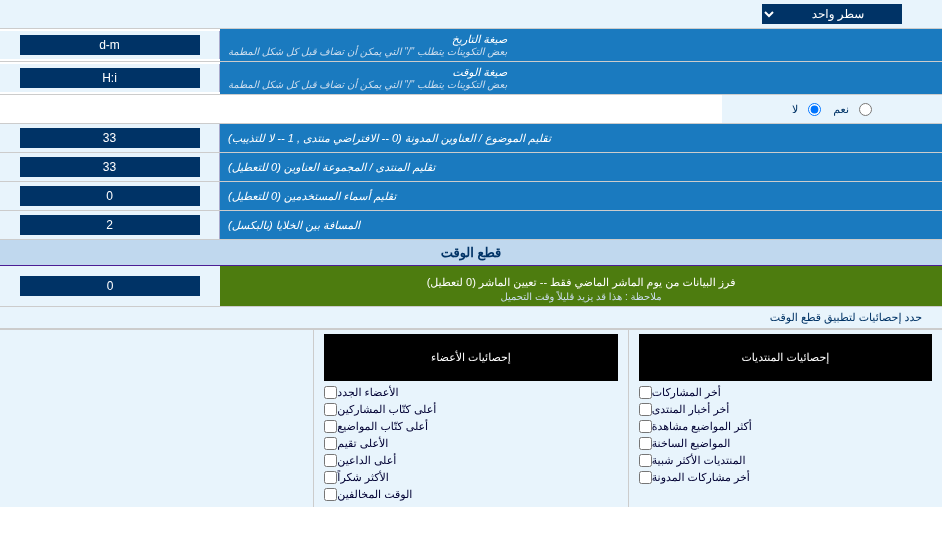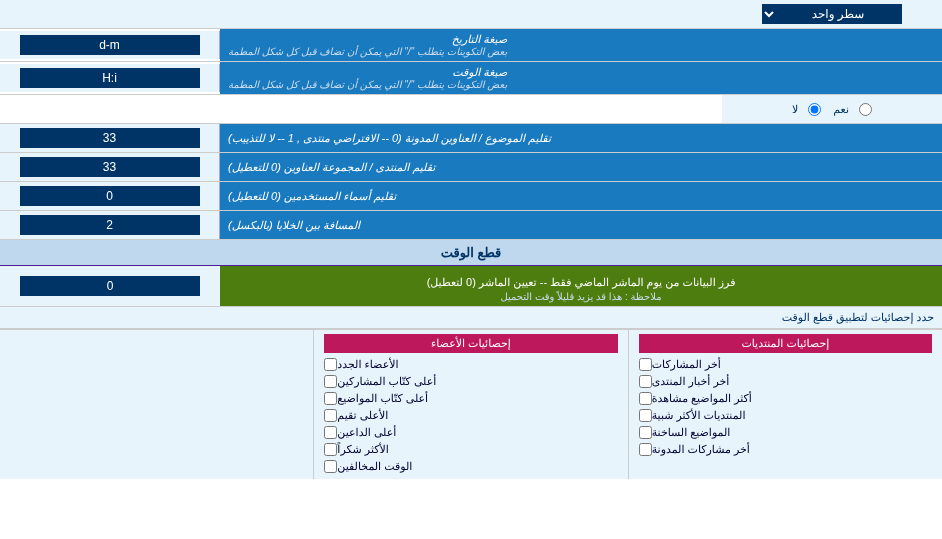--- a/index.html
+++ b/index.html
@@ -166,42 +166,42 @@
     }
     .checkboxes-col {
       flex: 1;
       padding: 4px 10px;
       border-left: 1px solid #ccc;
     }
     .checkboxes-col:last-child {
       border-left: none;
     }
     .checkboxes-col .col-header {
-      background: #be185d;
+      background: #000000;
       color: #fff;
       text-align: center;
-      padding: 3px 5px;
+      padding: 17px 5px;
       font-size: 11px;
       margin-bottom: 3px;
     }
     .check-item {
       display: flex;
       align-items: center;
       padding: 2px 0;
       font-size: 11px;
       color: #003;
       direction: rtl;
       justify-content: flex-end;
     }
     .check-item input[type="checkbox"] {
       accent-color: #003366;
     }
     .limit-row {
       background: #e8f4fc;
-      padding: 4px 8px;
+      padding: 4px 20px;
       text-align: right;
       font-size: 11px;
       color: #003366;
       border-bottom: 1px solid #ccc;
     }
     .limit-row span {
       color: #003366;
     }
   </style>
 </head>
@@ -320,25 +320,25 @@
     </div>
     <div class="check-item">
       <span>أخر أخبار المنتدى</span>
       <input type="checkbox" style="">
     </div>
     <div class="check-item">
       <span>أكثر المواضيع مشاهدة</span>
       <input type="checkbox" style="">
     </div>
     <div class="check-item">
+      <span>المواضيع الساخنة</span>
+      <input type="checkbox" style="">
+    </div>
+    <div class="check-item">
       <span>المنتديات الأكثر شبية</span>
-      <input type="checkbox" style="">
-    </div>
-    <div class="check-item">
-      <span>المواضيع الساخنة</span>
       <input type="checkbox" style="">
     </div>
     <div class="check-item">
       <span>أخر مشاركات المدونة</span>
       <input type="checkbox" style="">
     </div>
   </div>
 
   <div class="checkboxes-col">
     <div class="col-header">

